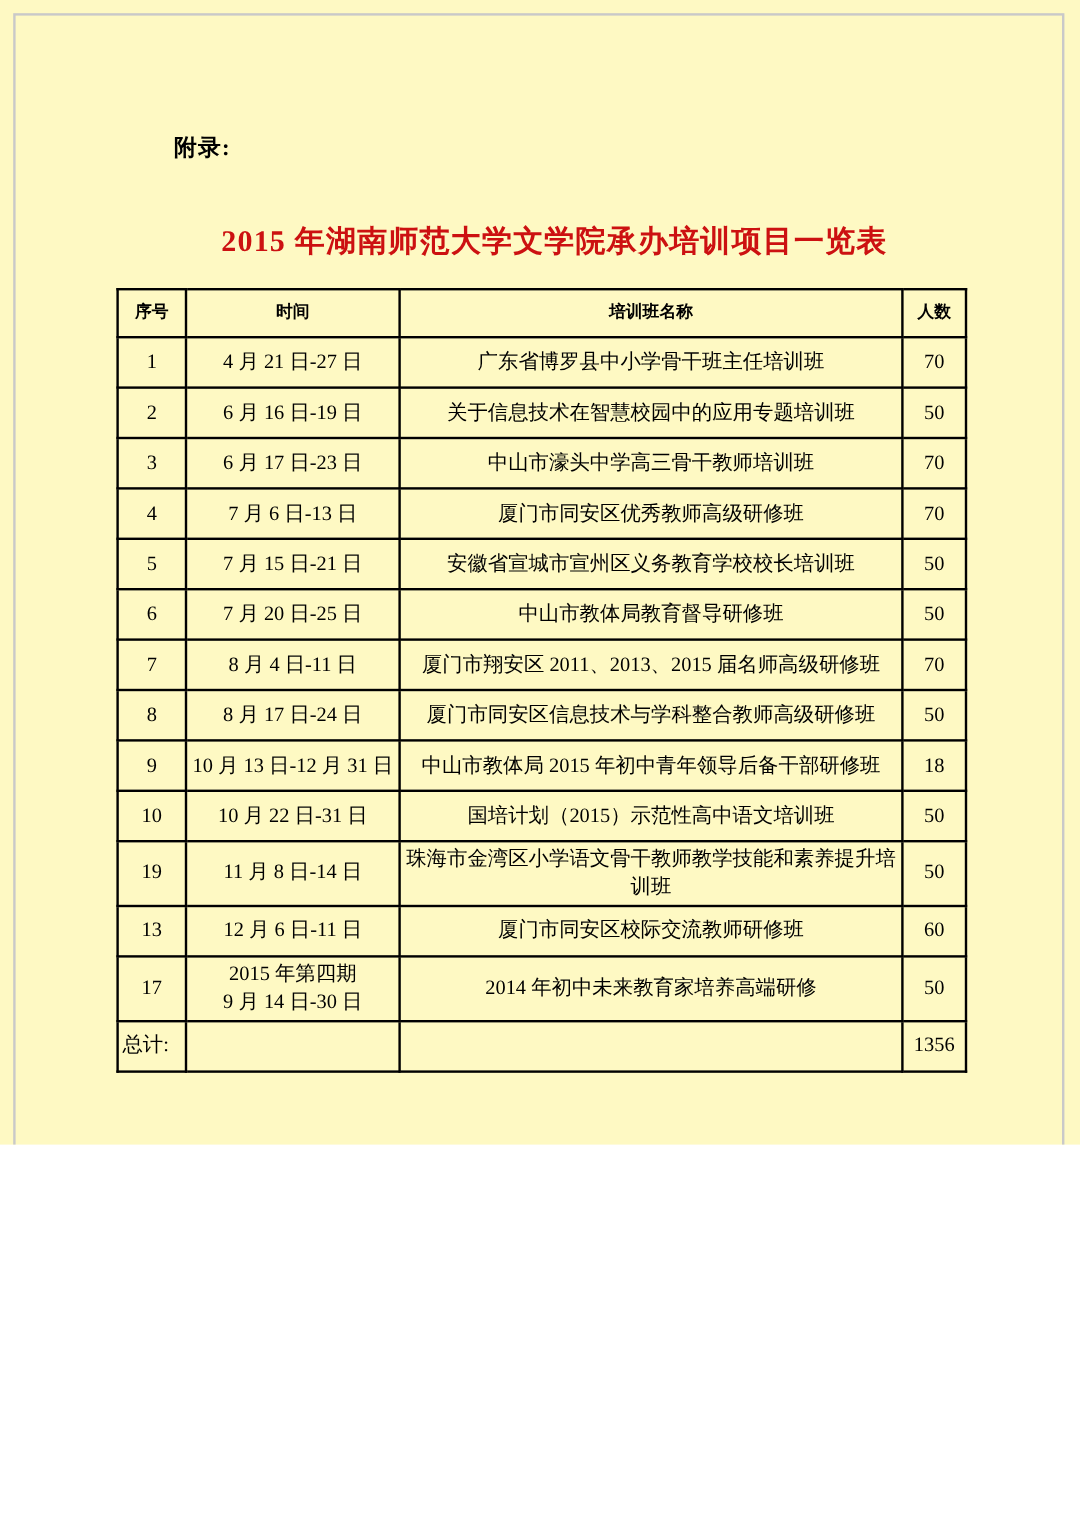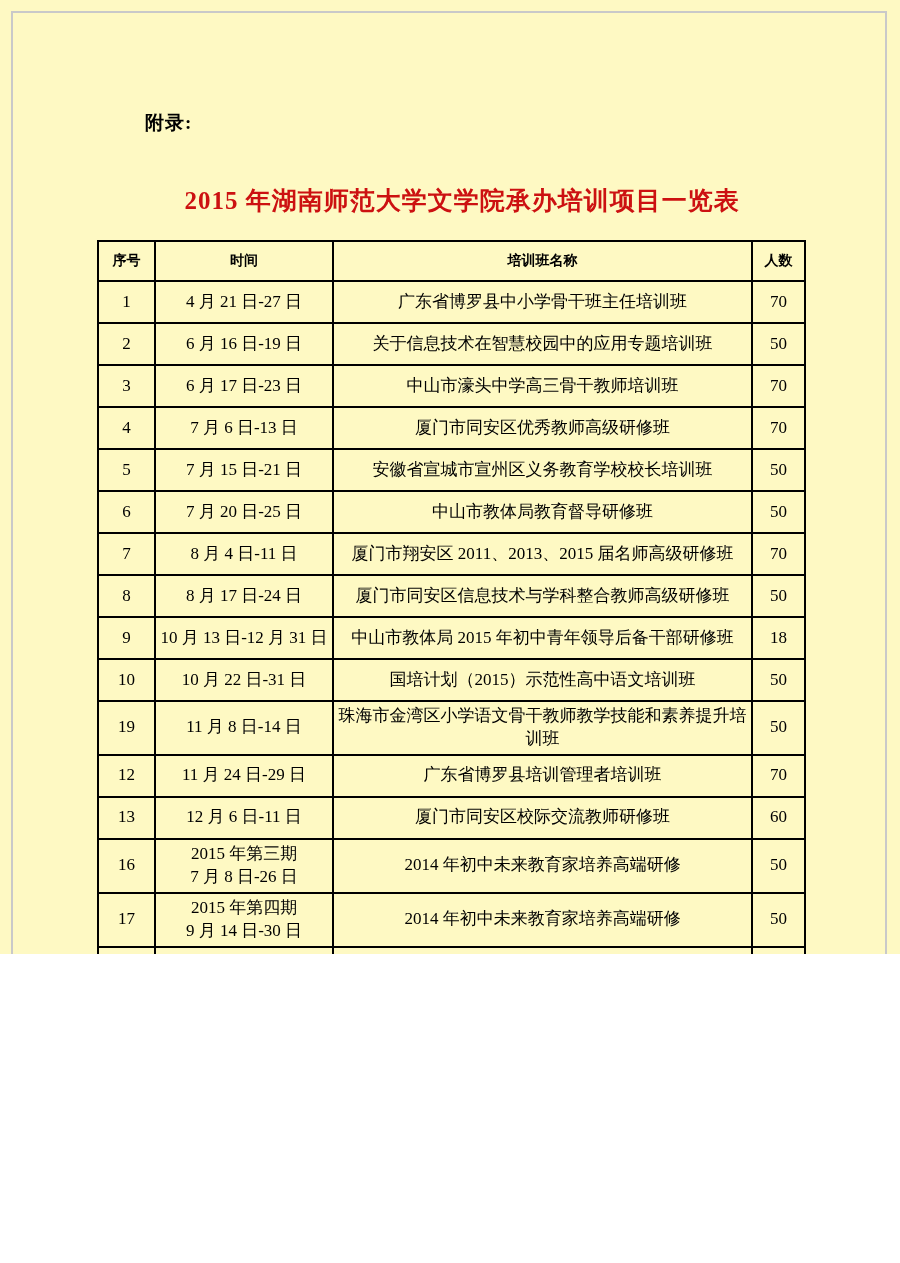--- a/index.html
+++ b/index.html
@@ -171,37 +171,24 @@
           <td class="cell-name">国培计划（2015）示范性高中语文培训班</td>
           <td class="cell-count">50</td>
         </tr>
         <tr>
           <td class="cell-no">19</td>
           <td class="cell-time">11 月 8 日-14 日</td>
           <td class="cell-name">珠海市金湾区小学语文骨干教师教学技能和素养提升培训班</td>
           <td class="cell-count">50</td>
         </tr>
         <tr>
-          <td class="cell-no">12</td>
-          <td class="cell-time">11 月 24 日-29 日</td>
-          <td class="cell-name">广东省博罗县培训管理者培训班</td>
-          <td class="cell-count">70</td>
-        </tr>
-        <tr>
           <td class="cell-no">13</td>
           <td class="cell-time">12 月 6 日-11 日</td>
           <td class="cell-name">厦门市同安区校际交流教师研修班</td>
           <td class="cell-count">60</td>
-        </tr>
-        <tr>
-          <td class="cell-no">16</td>
-          <td class="cell-time">2015 年第三期
-7 月 8 日-26 日</td>
-          <td class="cell-name">2014 年初中未来教育家培养高端研修</td>
-          <td class="cell-count">50</td>
         </tr>
         <tr>
           <td class="cell-no">17</td>
           <td class="cell-time">2015 年第四期
 9 月 14 日-30 日</td>
           <td class="cell-name">2014 年初中未来教育家培养高端研修</td>
           <td class="cell-count">50</td>
         </tr>
         <tr class="total-row">
           <td class="cell-label">总计:</td>

